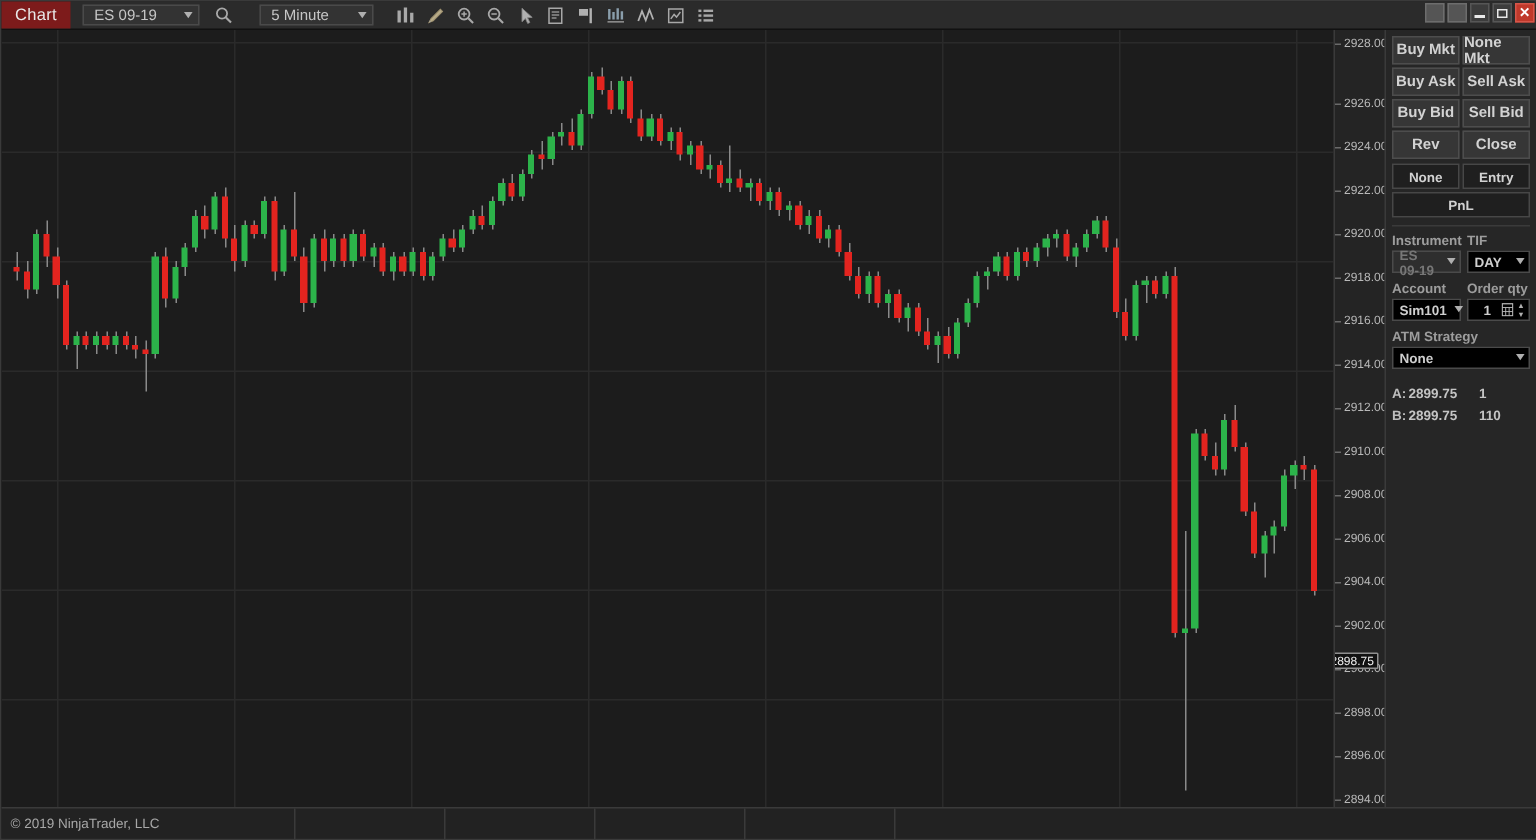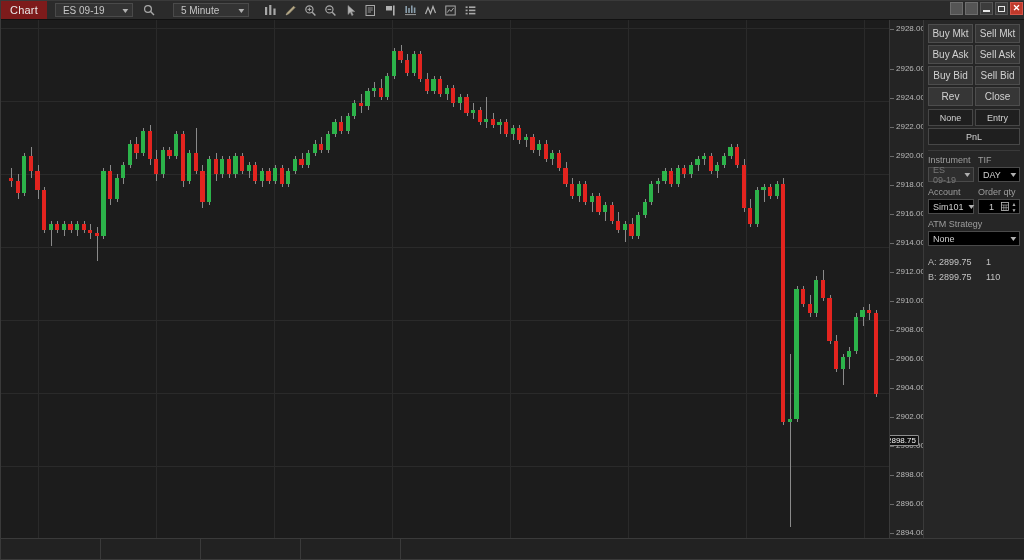--- a/index.html
+++ b/index.html
@@ -155,20 +155,21 @@
 
   
   #trade-panel {
     position: absolute;
     left: 922px; top: 19px;
     width: 101px; height: 519px;
     background: #262626;
     border-left: 1px solid #3a3a3a;
     box-sizing: border-box;
     padding: 4px 4px 0 4px;
+    font-weight: bold;
   }
   .btn-row { display: flex; gap: 2px; margin-bottom: 2px; }
   .tbtn {
     flex: 1 1 0;
     height: 19px;
     background: #363636;
     border: 1px solid #4d4d4d;
     color: #d2d2d2;
     font-size: 10px;
     display: flex;
@@ -688,21 +689,21 @@
       <div class="pa-label" style="top: 480px;">2896.00</div>
       <div class="pa-tick" style="top: 513px;"></div>
       <div class="pa-label" style="top: 509px;">2894.00</div>
       <div id="last-price-tag" style="top: 368.804px; margin-top: 46px;">2898.75</div>
     </div>
 
   <div id="trade-panel">
 
     <div class="btn-row">
       <div class="tbtn">Buy Mkt</div>
-      <div class="tbtn">Sell Mkt</div>
+      <div class="tbtn">None Mkt</div>
     </div>
     <div class="btn-row">
       <div class="tbtn">Buy Ask</div>
       <div class="tbtn">Sell Ask</div>
     </div>
     <div class="btn-row">
       <div class="tbtn">Buy Bid</div>
       <div class="tbtn">Sell Bid</div>
     </div>
     <div class="btn-row">
@@ -782,19 +783,20 @@
       </div>
       <div class="ba-row">
         <span class="ba-tag">B:</span>
         <span class="ba-price">2899.75</span>
         <span class="ba-size">110</span>
       </div>
     </div>
   </div>
 
   <div id="footer">
+    <div class="fcell" id="fcell-copyright">© 2019 NinjaTrader, LLC</div>
     <div class="fcell fcell-blank"></div>
     <div class="fcell fcell-blank"></div>
     <div class="fcell fcell-blank"></div>
     <div class="fcell fcell-blank"></div>
   </div>
 
 </div>
 
 </body></html>

